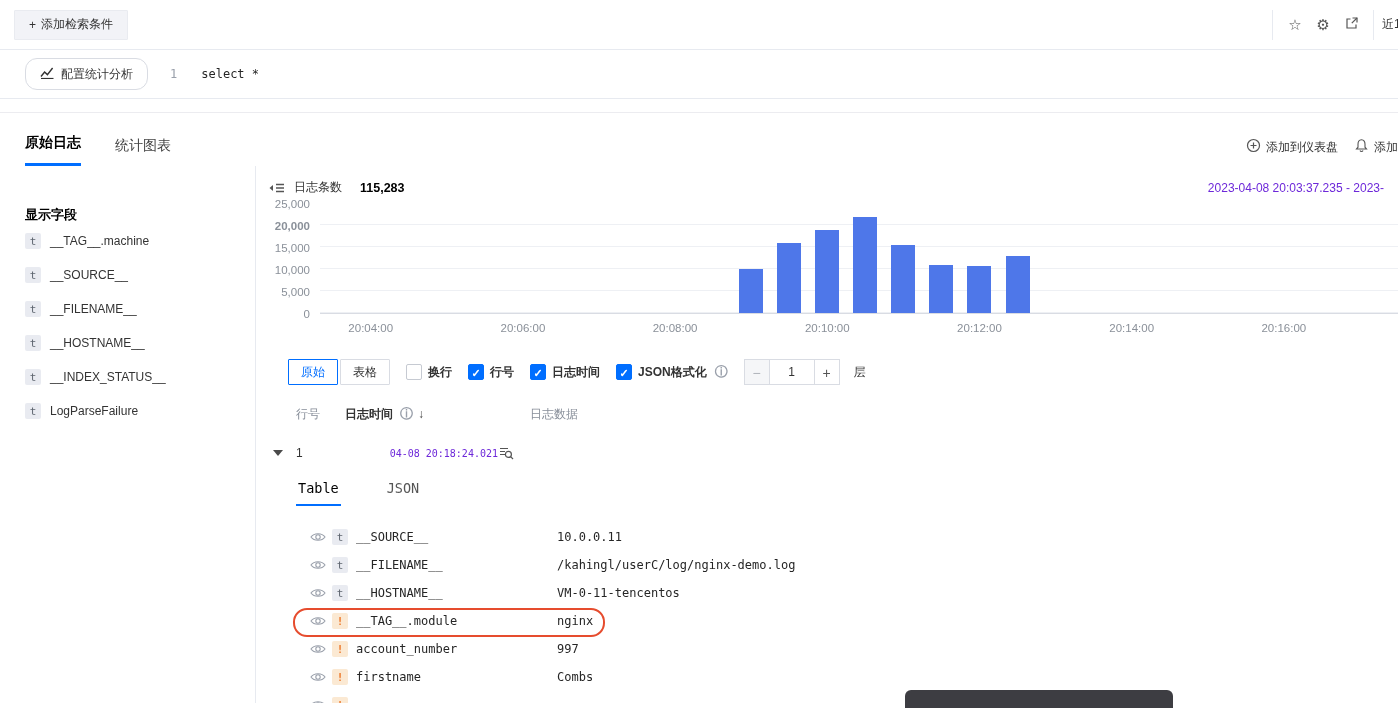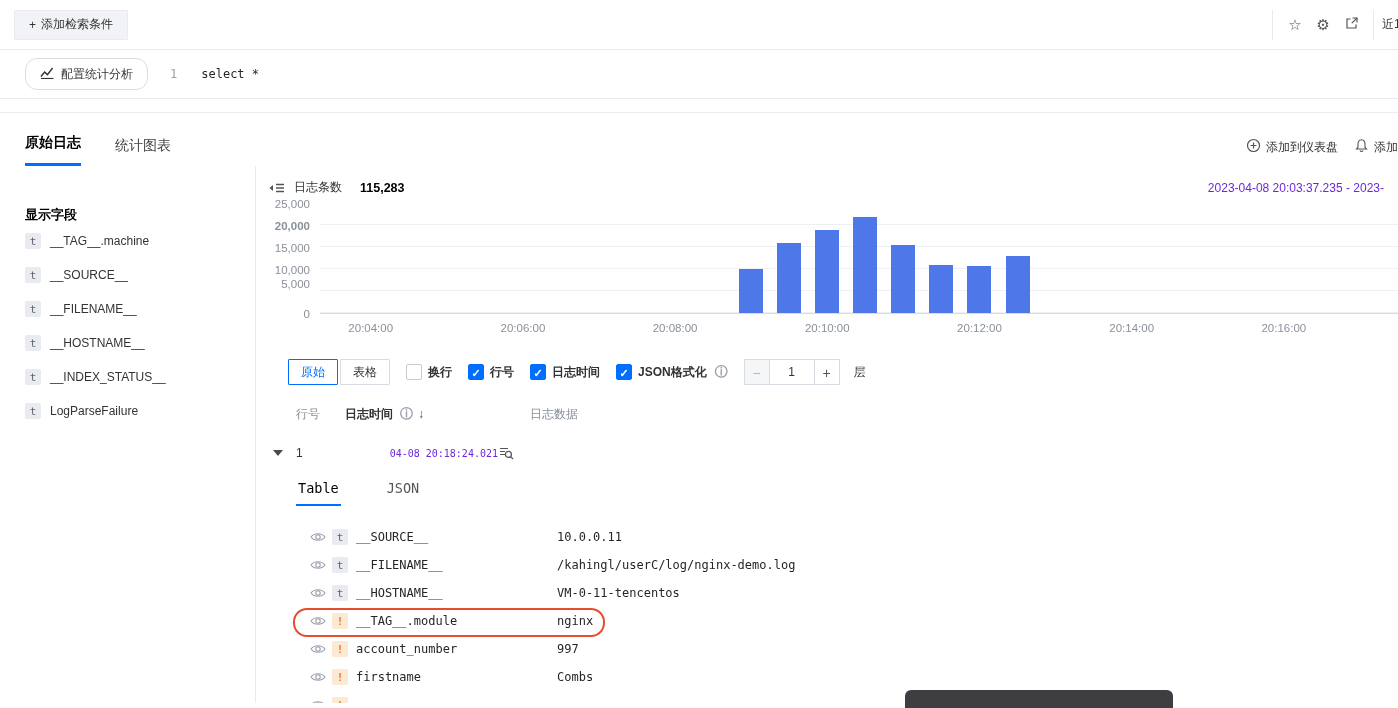--- a/index.html
+++ b/index.html
@@ -219,21 +219,21 @@
             </svg>
         </span>
         <span class="count-label">日志条数</span>
         <span class="count-value">115,283</span>
         <span class="time-range">2023-04-08 20:03:37.235 - 2023-</span>
       </div>
 
       <div class="chart">
         <div class="yaxis">
             <span class="ytick" style="bottom: -6px;">0</span>
-            <span class="ytick" style="bottom: 24px;">5,000</span>
+            <span class="ytick" style="bottom: 16px;">5,000</span>
             <span class="ytick" style="bottom: 38px;">10,000</span>
             <span class="ytick" style="bottom: 60px;">15,000</span>
             <span class="ytick" style="bottom: 82px; font-weight: bold;">20,000</span>
             <span class="ytick" style="bottom: 104px;">25,000</span>
           </div>
         <div class="plot">
             <div class="bar" style="left: 40%; height: 40%;"></div>
             <div class="bar" style="left: 43.5294%; height: 64%;"></div>
             <div class="bar" style="left: 47.0588%; height: 76%;"></div>
             <div class="bar" style="left: 50.5882%; height: 88%;"></div>

